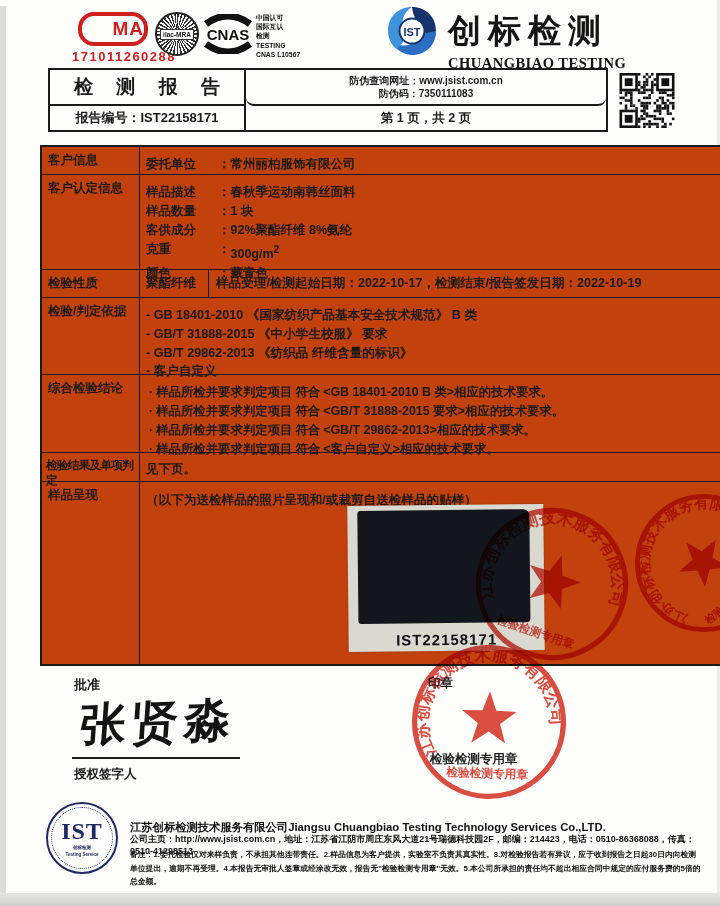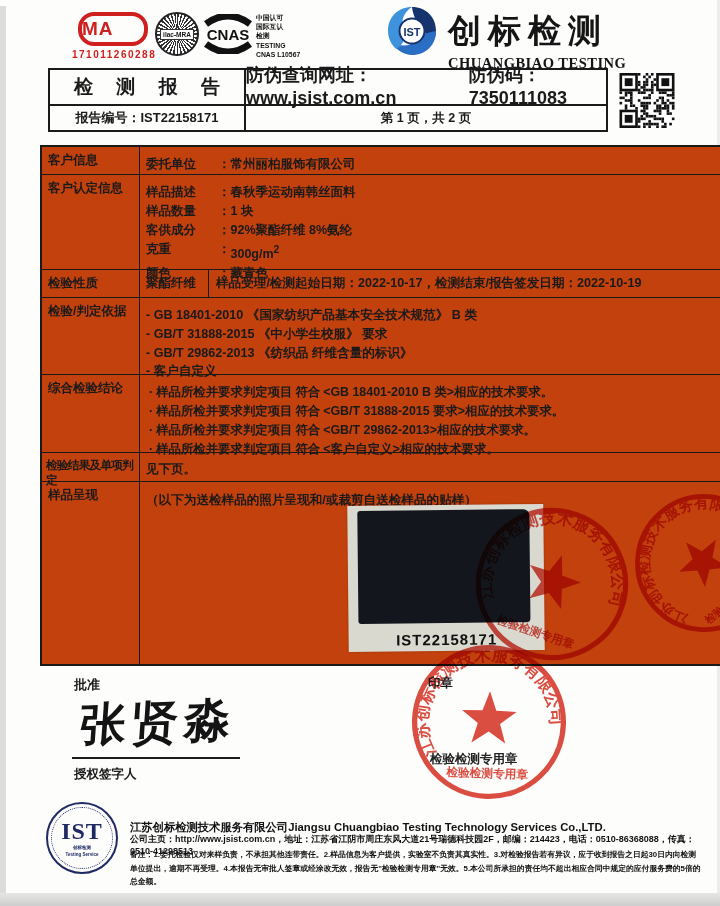--- a/index.html
+++ b/index.html
@@ -4,39 +4,39 @@
 <style>
   * { margin:0; padding:0; box-sizing:border-box; }
   html,body { width:720px; height:906px; }
   body { font-family:"Liberation Sans","DejaVu Sans",sans-serif; background:#ffffff; position:relative; overflow:hidden; color:#1a1a1a; }
   .page { position:absolute; inset:0; background:#fdfdfc; overflow:hidden; }
   .edge-left { position:absolute; left:0; top:6px; width:6px; height:900px; background:#dcdcda; }
   .edge-bottom { position:absolute; left:0; top:893px; width:720px; height:13px; background:linear-gradient(#e6e6e4,#cecece); }
   .edge-right { position:absolute; right:0; top:0; width:3px; height:906px; background:#eceie8; background:#ececea; }
 
   
-  .cma { position:absolute; left:78px; top:12px; width:70px; height:34px; border:4px solid #cf1f1f; border-radius:16px; display:flex; align-items:center; justify-content:flex-start; }
+  .cma { position:absolute; left:78px; top:12px; width:70px; height:34px; border:4px solid #cf1f1f; border-radius:16px; display:flex; align-items:center; justify-content:flex-end; }
   .cma span { color:#cf1f1f; font-weight:bold; font-size:19px; letter-spacing:1px; }
-  .cma-num { position:absolute; left:72px; top:49px; width:84px; text-align:center; color:#cf1f1f; font-size:10px; font-weight:bold; letter-spacing:1.5px; }
+  .cma-num { position:absolute; left:72px; top:49px; width:84px; text-align:center; color:#cf1f1f; font-size:13px; font-weight:bold; letter-spacing:1.5px; }
   .ilac { position:absolute; left:155px; top:12px; width:44px; height:44px; border-radius:50%; border:2px solid #222;
           background:repeating-conic-gradient(#333 0 5deg,#fff 5deg 11deg); display:flex; align-items:center; justify-content:center; }
   .ilac b { background:#fff; font-size:6.5px; padding:1px 2px; color:#111; letter-spacing:0; border:1px solid #333; }
   .cnas-logo { position:absolute; left:204px; top:14px; width:48px; height:40px; }
   .cnas-logo svg { width:100%; height:100%; }
   .cnas-txt { position:absolute; left:256px; top:13px; font-size:6.8px; font-weight:bold; line-height:1.35; color:#111; }
   .ist-logo { position:absolute; left:386px; top:5px; width:52px; height:52px; }
   .brand { position:absolute; left:448px; top:9px; width:260px; }
   .brand-cn { font-size:33px; font-weight:bold; letter-spacing:7px; color:#151515; }
   .brand-en { font-family:"Liberation Serif","DejaVu Serif",serif; font-size:14.5px; font-weight:bold; letter-spacing:0.5px; margin-top:1px; color:#151515; }
 
   
   .rpt-table { position:absolute; left:48px; top:68px; width:560px; height:64px; border:2px solid #1a1a1a; display:grid; grid-template-columns:196px 1fr; grid-template-rows:36px 1fr; }
   .rpt-table > div { display:flex; align-items:center; justify-content:center; }
   .rc-tl { border-right:2px solid #1a1a1a; border-bottom:2px solid #1a1a1a; font-size:19px; font-weight:bold; letter-spacing:9px; text-indent:9px; }
-  .rc-tr { border-bottom:2px solid #1a1a1a; flex-direction:row; font-size:18px; font-weight:bold; line-height:1.3; }
+  .rc-tr { border-bottom:2px solid #1a1a1a; flex-direction:column; font-size:10px; font-weight:bold; line-height:1.3;border-radius:8px; }
   .rc-bl { border-right:2px solid #1a1a1a; font-size:13px; font-weight:bold; }
   .rc-br { font-size:12.5px; font-weight:bold; }
   .qr { position:absolute; left:618px; top:73px; width:58px; height:55px; }
 
   
   .main-table { position:absolute; left:40px; top:145px; width:719px; border:2px solid #1a1a1a; background:#c2410c; }
   .mrow { display:flex; border-bottom:1px solid #1a1a1a; }
   .mrow:last-child { border-bottom:none; }
   .mlabel { width:98px; flex:none; border-right:1px solid #1a1a1a; padding:5px 4px 4px 6px; font-size:12.5px; font-weight:bold; }
   .mlabel.tight { font-size:11.6px; letter-spacing:-0.7px; padding-left:4px; }

